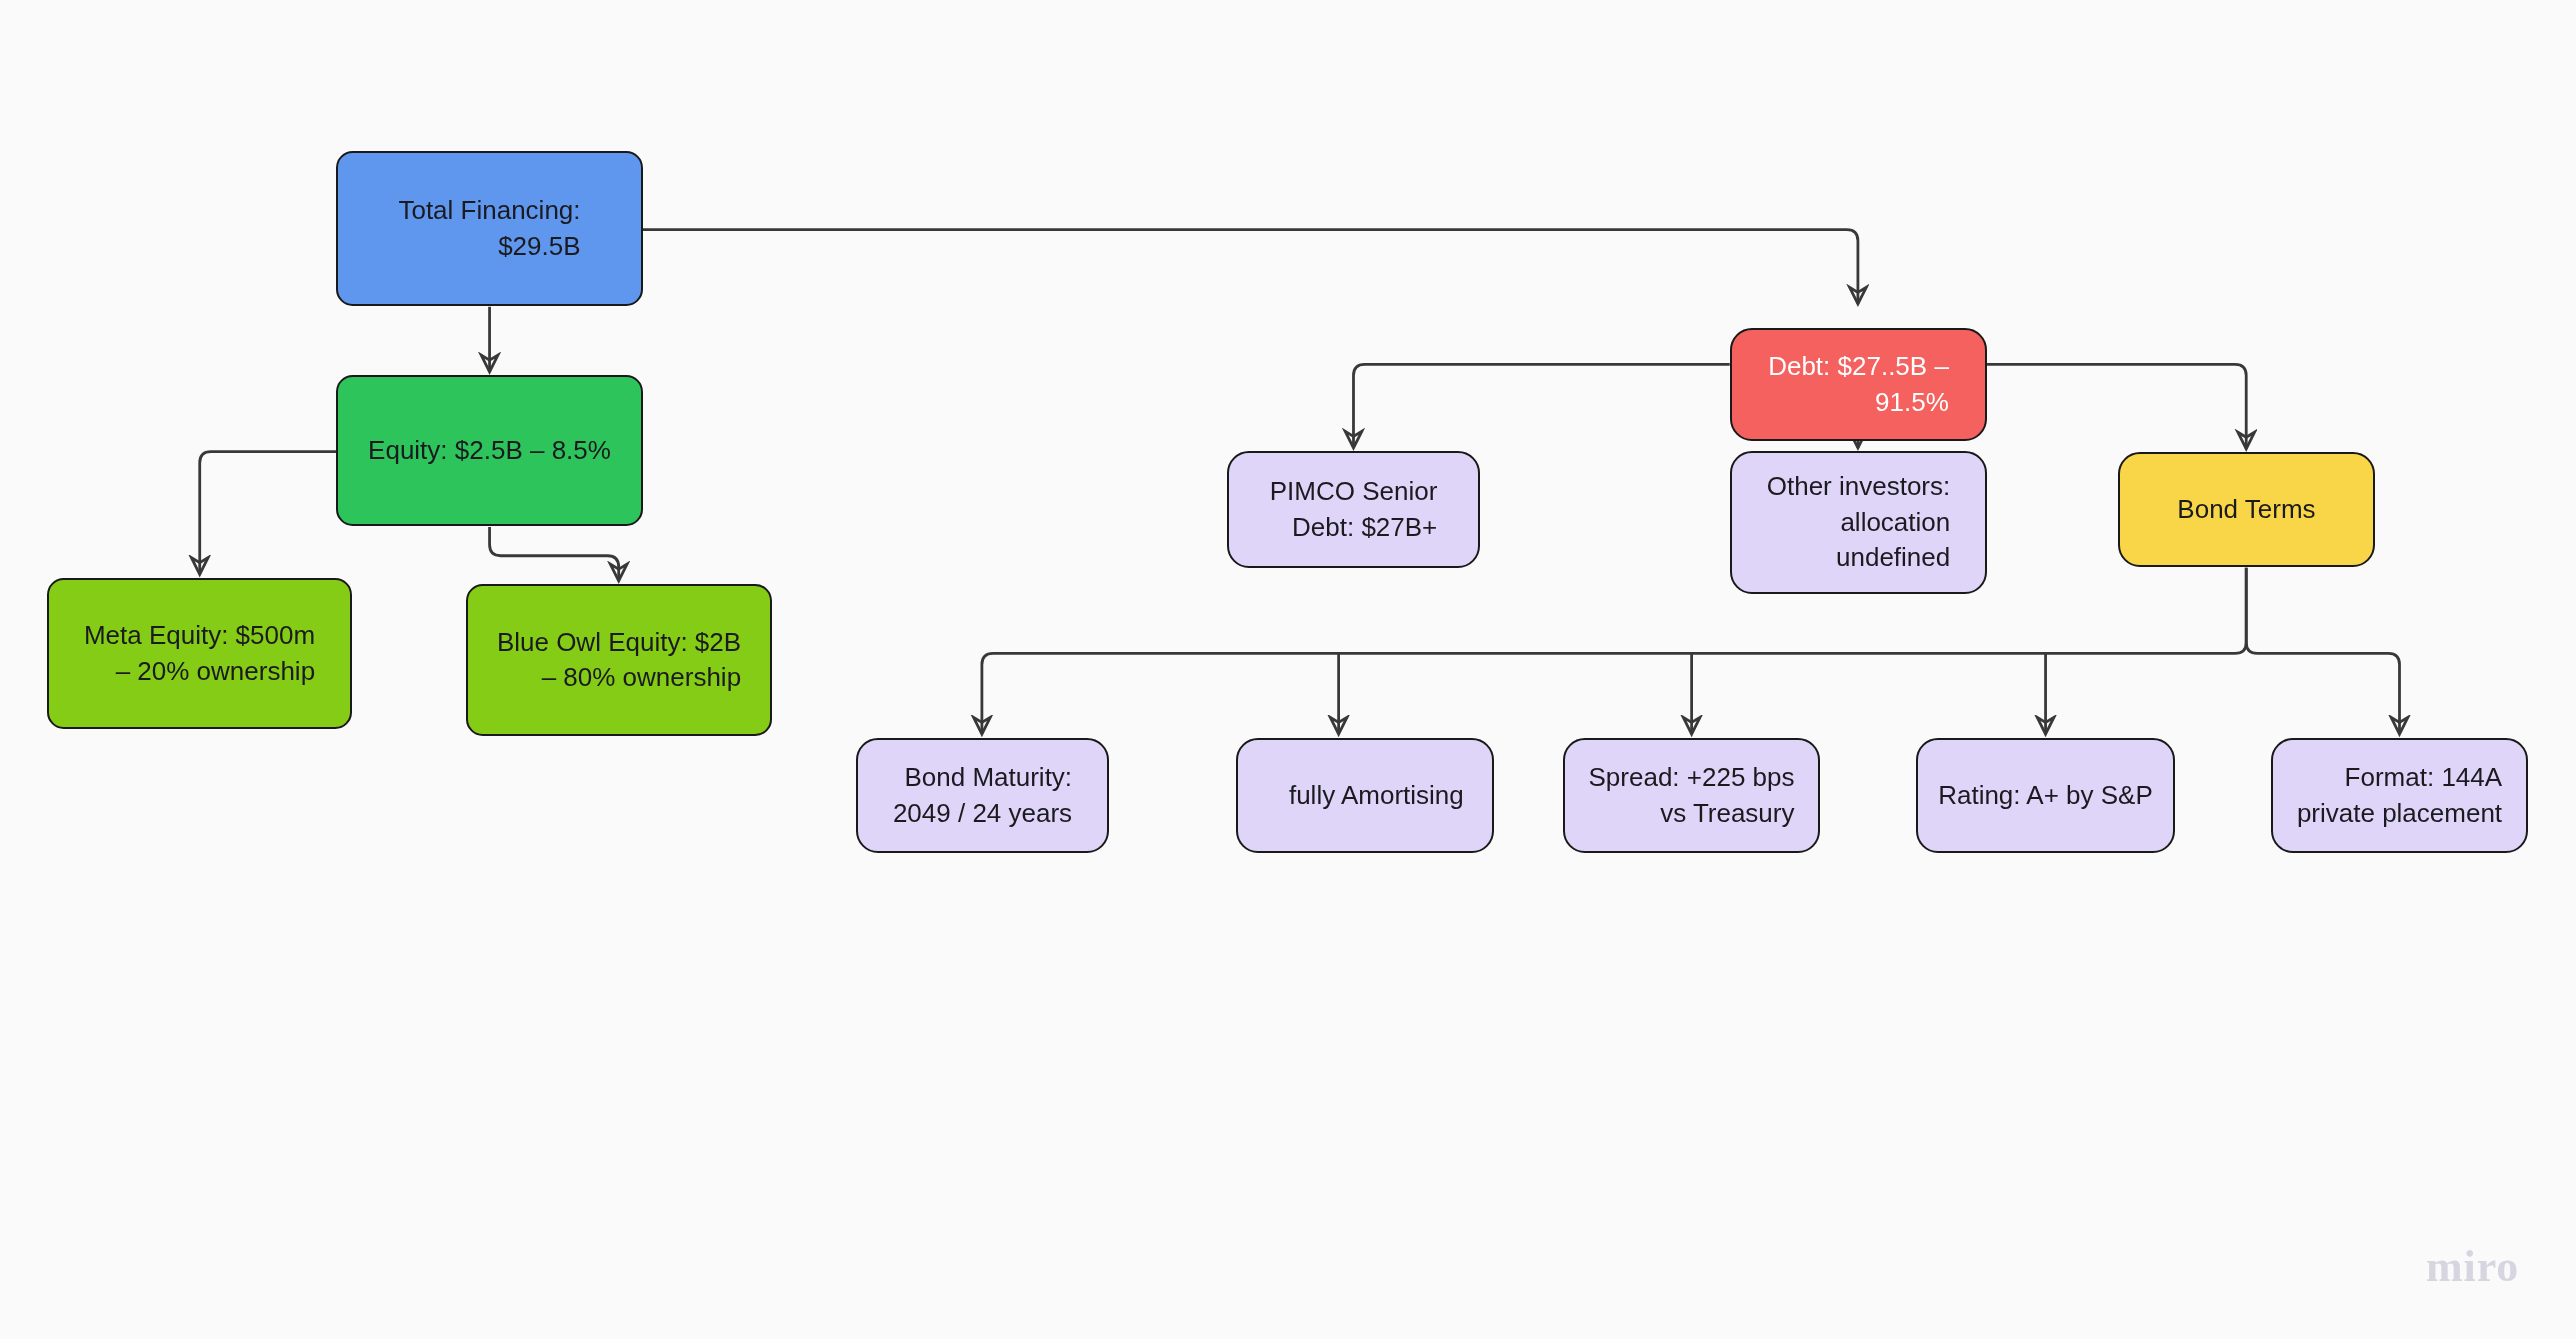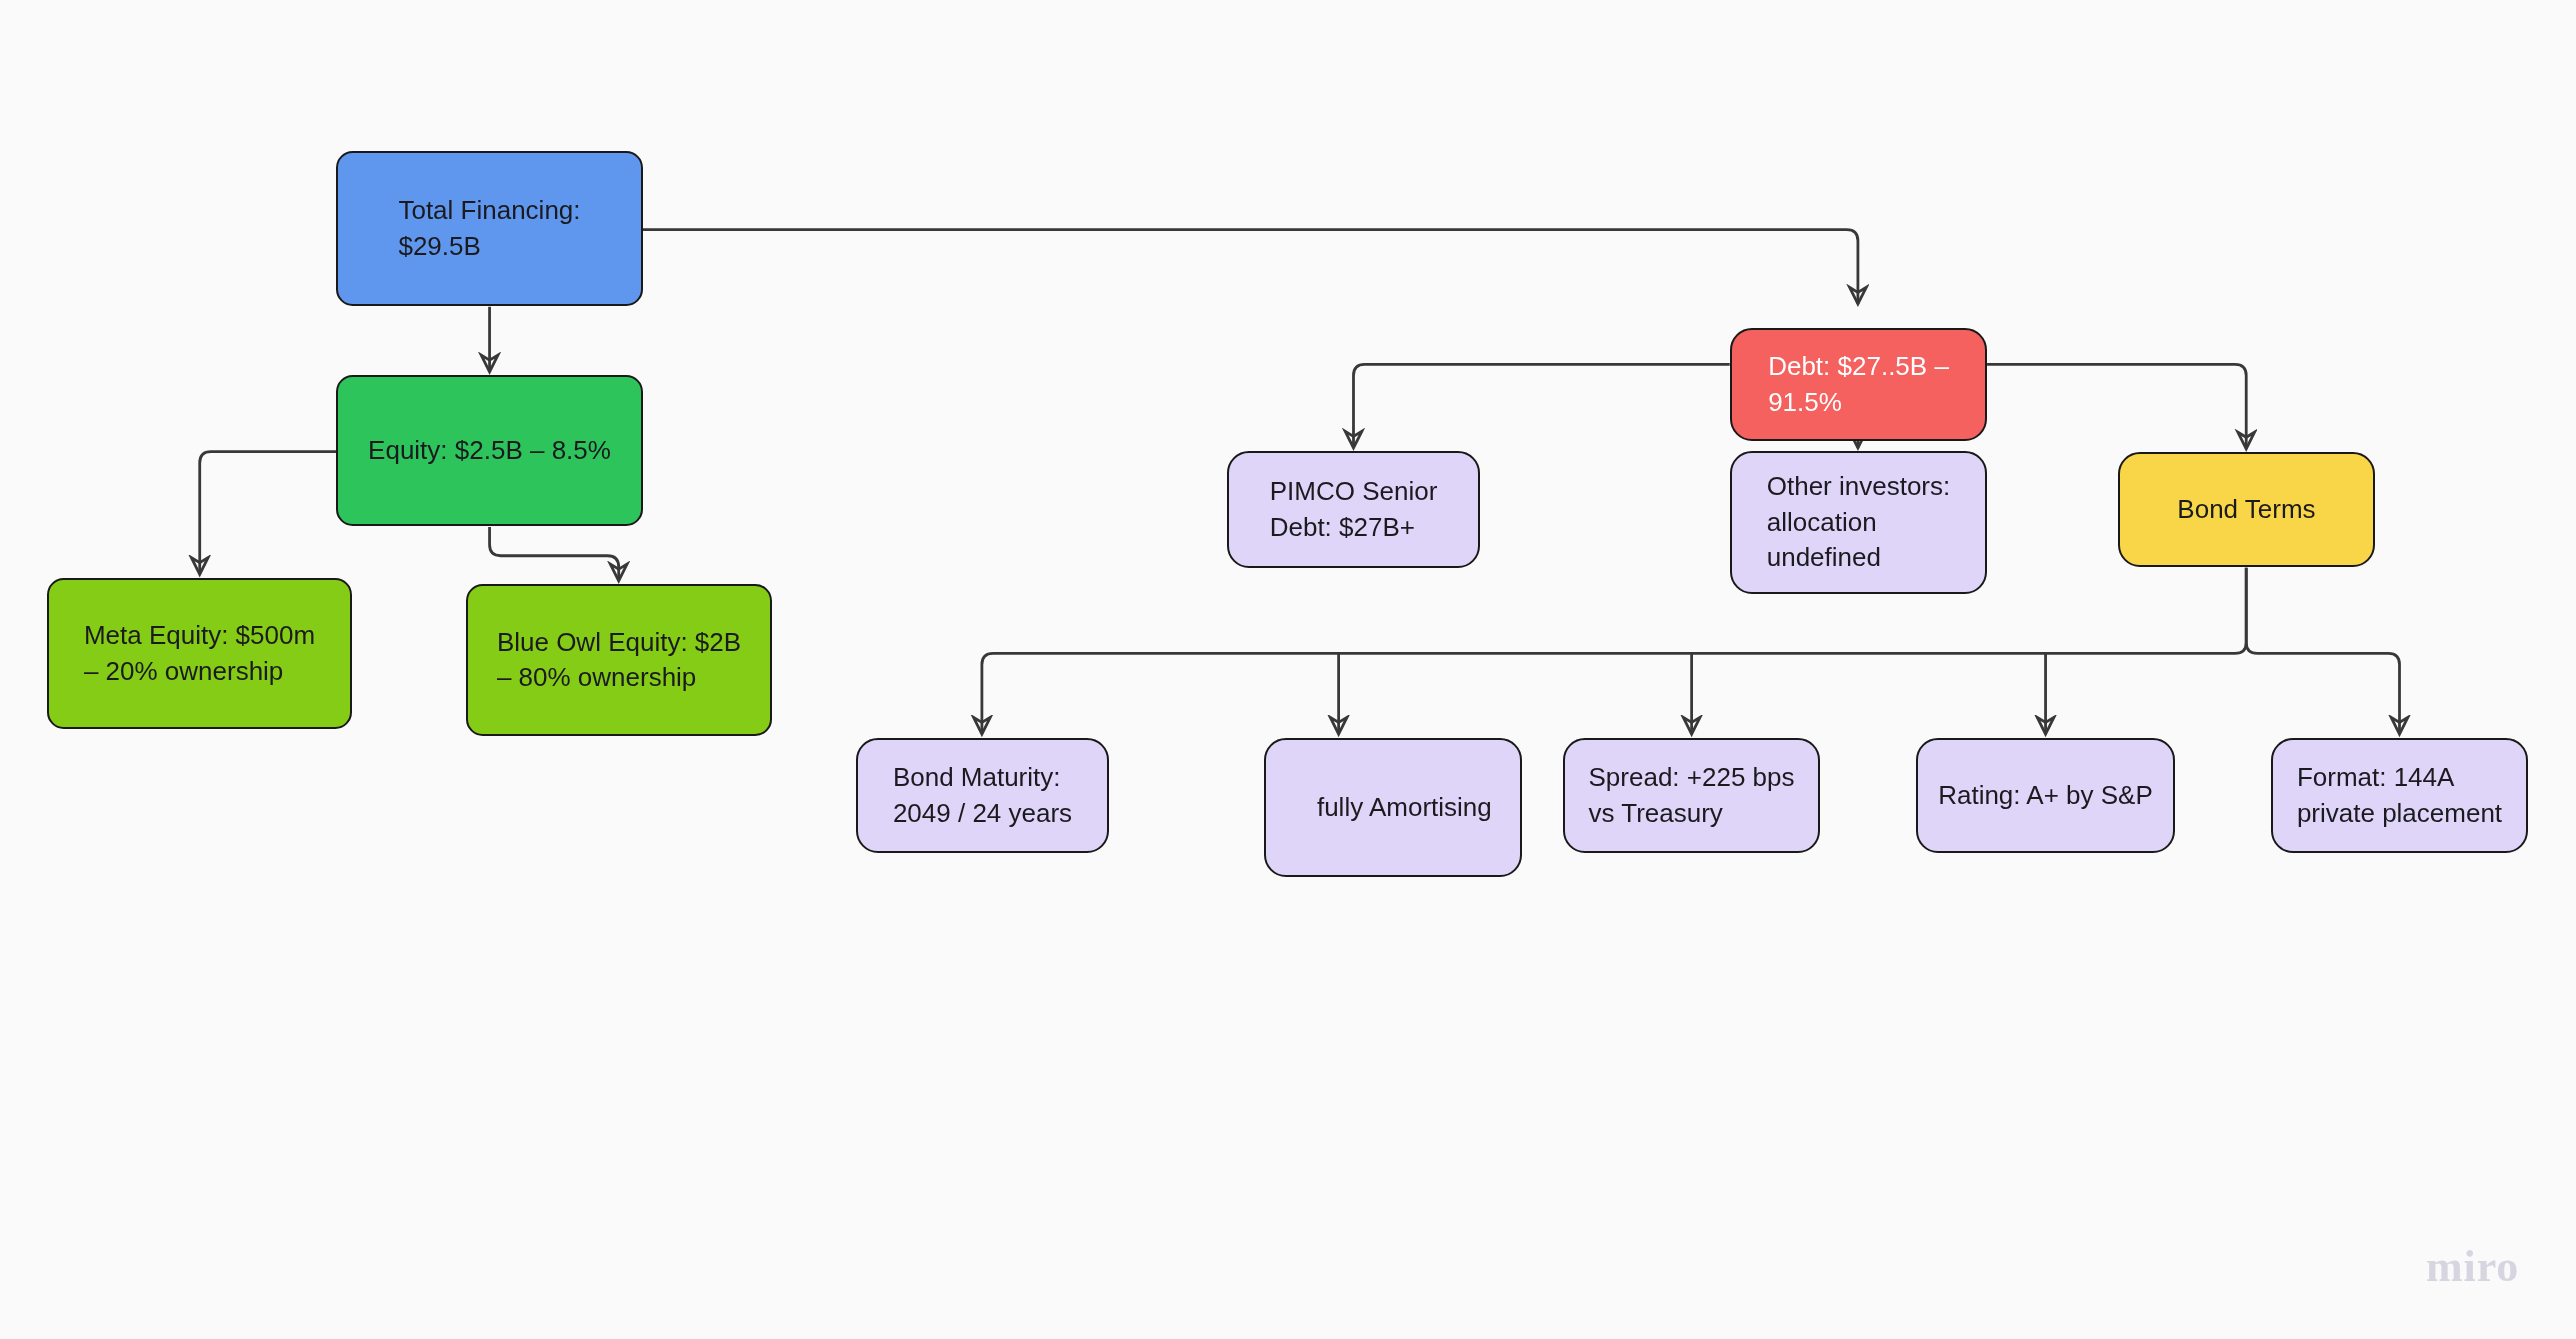--- a/index.html
+++ b/index.html
@@ -26,21 +26,21 @@
     stroke: #383838;
     stroke-width: 3;
   }
   .node {
     position: absolute;
     box-sizing: border-box;
     border: 2.8px solid #191919;
     display: flex;
     align-items: center;
     justify-content: center;
-    text-align: left;
+    text-align: right;
     font-size: 26px;
     line-height: 1.36;
     color: #1b1b1f;
     white-space: pre-line;
     padding: 3.7px 9.3px;
   }
   .r-lg { border-radius: 16.7px; }
   .r-sm { border-radius: 22px; }
 
   .c-blue     { background: #5f97ee; }
@@ -53,21 +53,21 @@
   
   .n-total    { left: 336px;  top: 151px; width: 307px; height: 155px; }
   .n-equity   { left: 336px;  top: 375px; width: 307px; height: 151px; }
   .n-meta     { left: 47px;   top: 578px; width: 305px; height: 151px; }
   .n-blueowl  { left: 466px;  top: 584px; width: 306px; height: 152px; }
   .n-debt     { left: 1730px; top: 307px; width: 257px; height: 113px; }
   .n-pimco    { left: 1227px; top: 451px; width: 253px; height: 117px; }
   .n-other    { left: 1730px; top: 451px; width: 257px; height: 143px; }
   .n-bond     { left: 2118px; top: 452px; width: 257px; height: 115px; }
   .n-maturity { left: 856px;  top: 738px; width: 253px; height: 115px; }
-  .n-amort    { left: 1264px; top: 738px; width: 258px; height: 139px; padding-left: 32px; }
+  .n-amort    { left: 1236px; top: 738px; width: 258px; height: 115px; padding-left: 32px; }
   .n-spread   { left: 1563px; top: 738px; width: 257px; height: 115px; }
   .n-rating   { left: 1916px; top: 738px; width: 259px; height: 115px; }
   .n-format   { left: 2271px; top: 738px; width: 257px; height: 115px; }
 
   .watermark {
     position: absolute;
     left: 2426px;
     top: 1241px;
     font-size: 44px;
     font-weight: 700;

